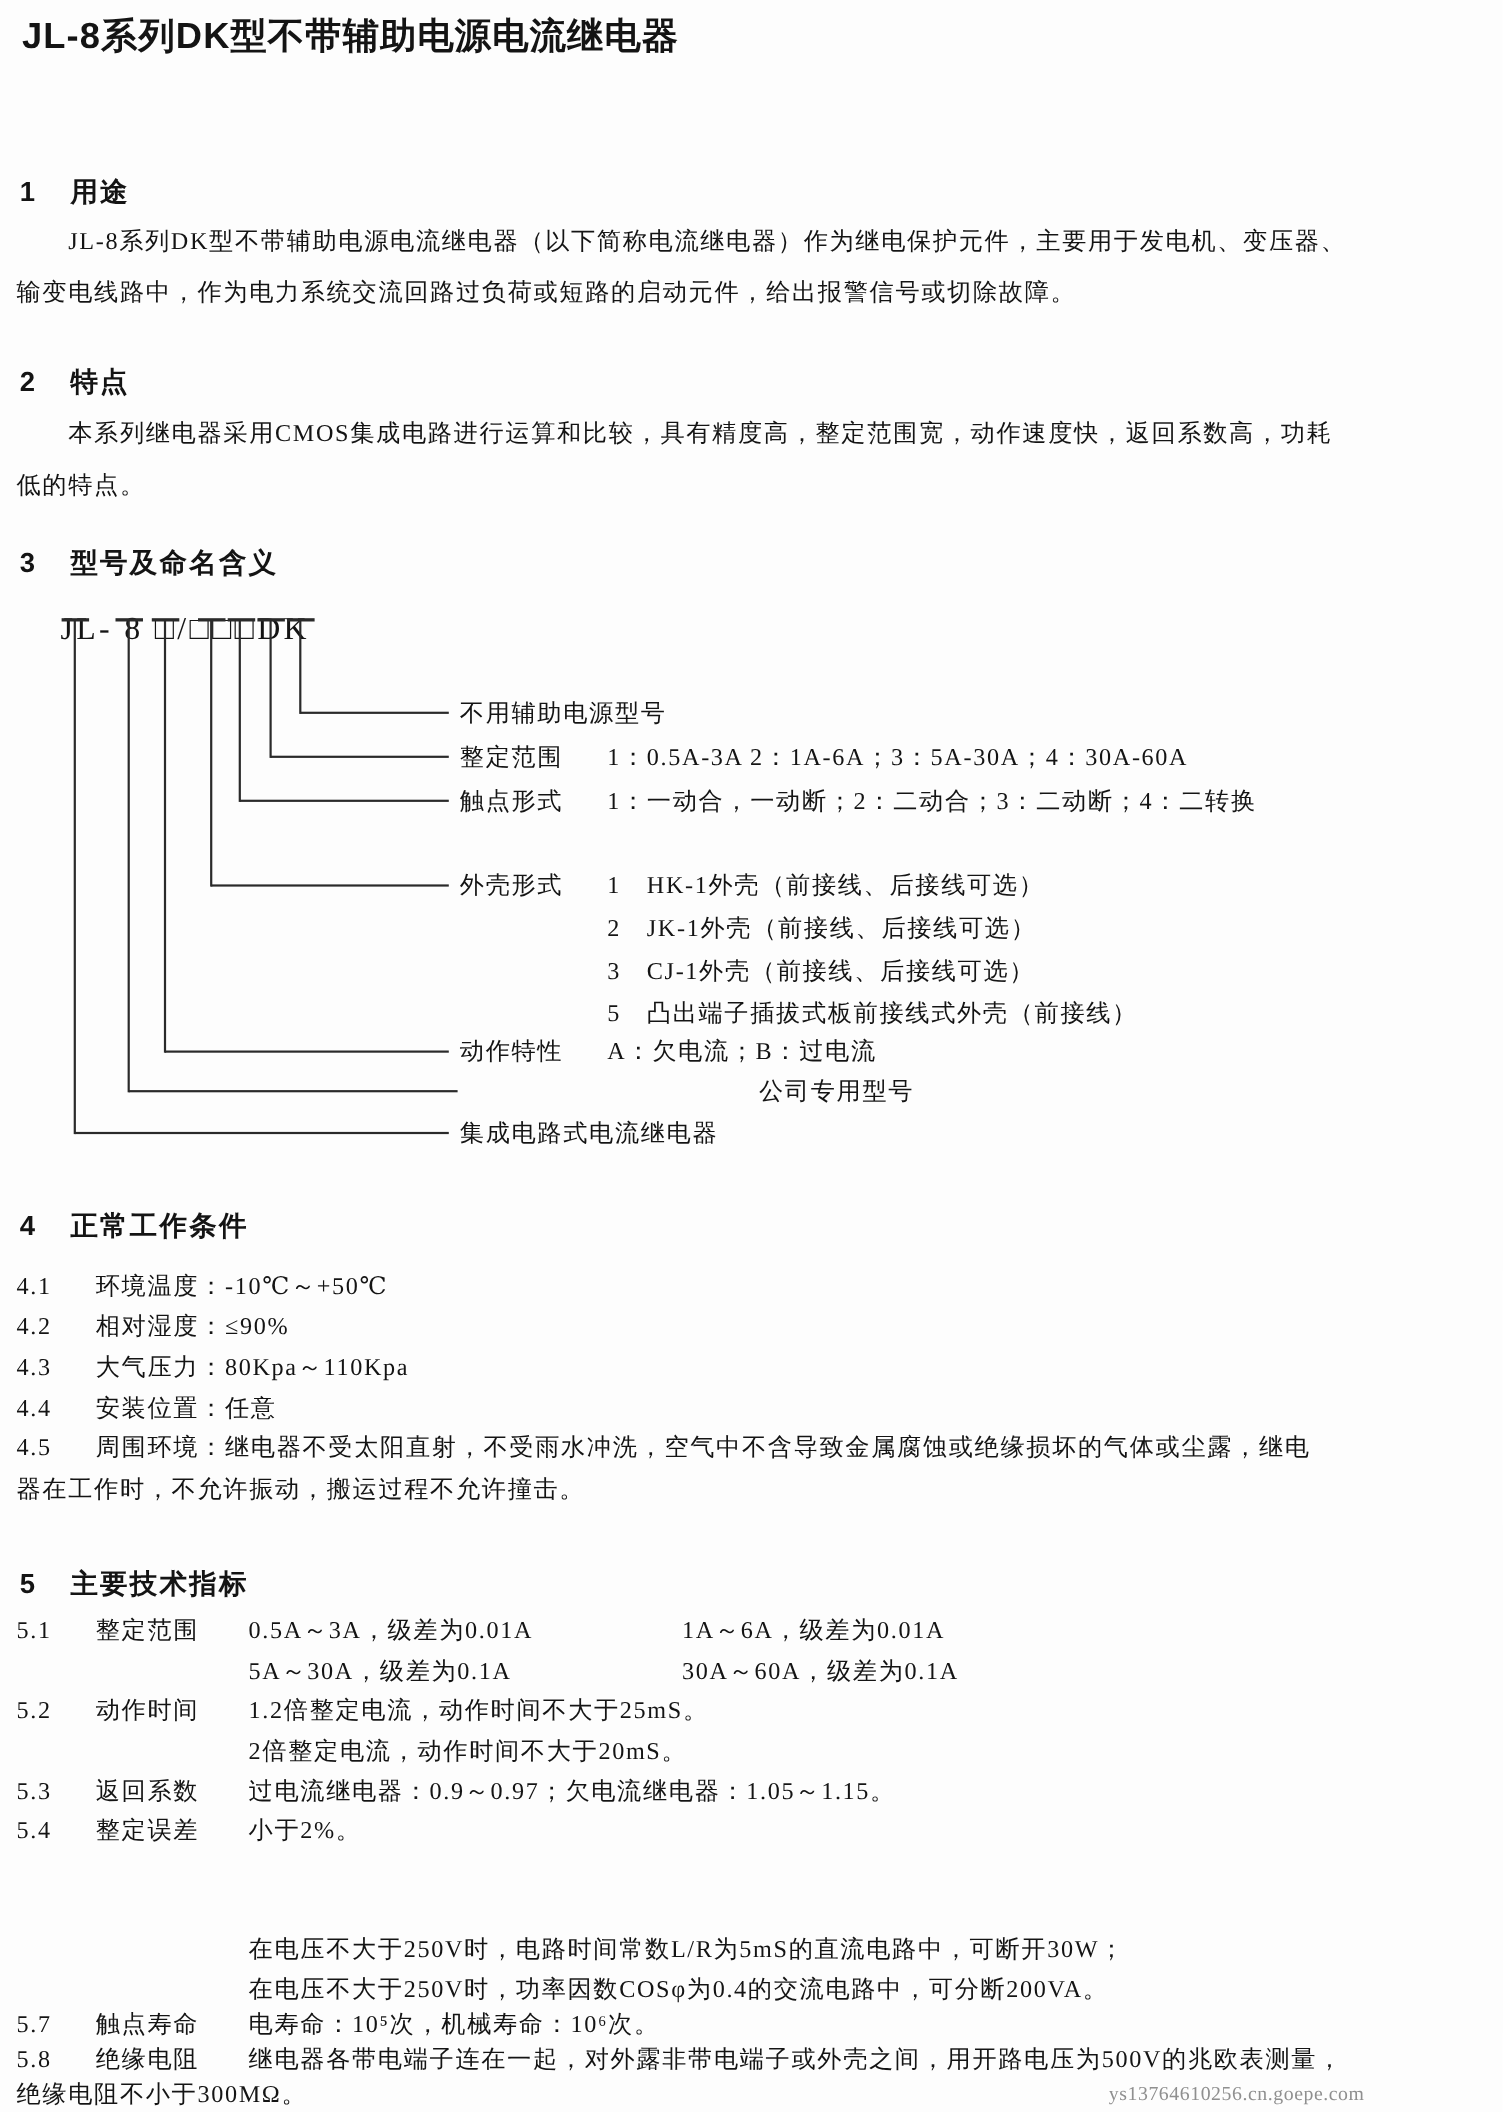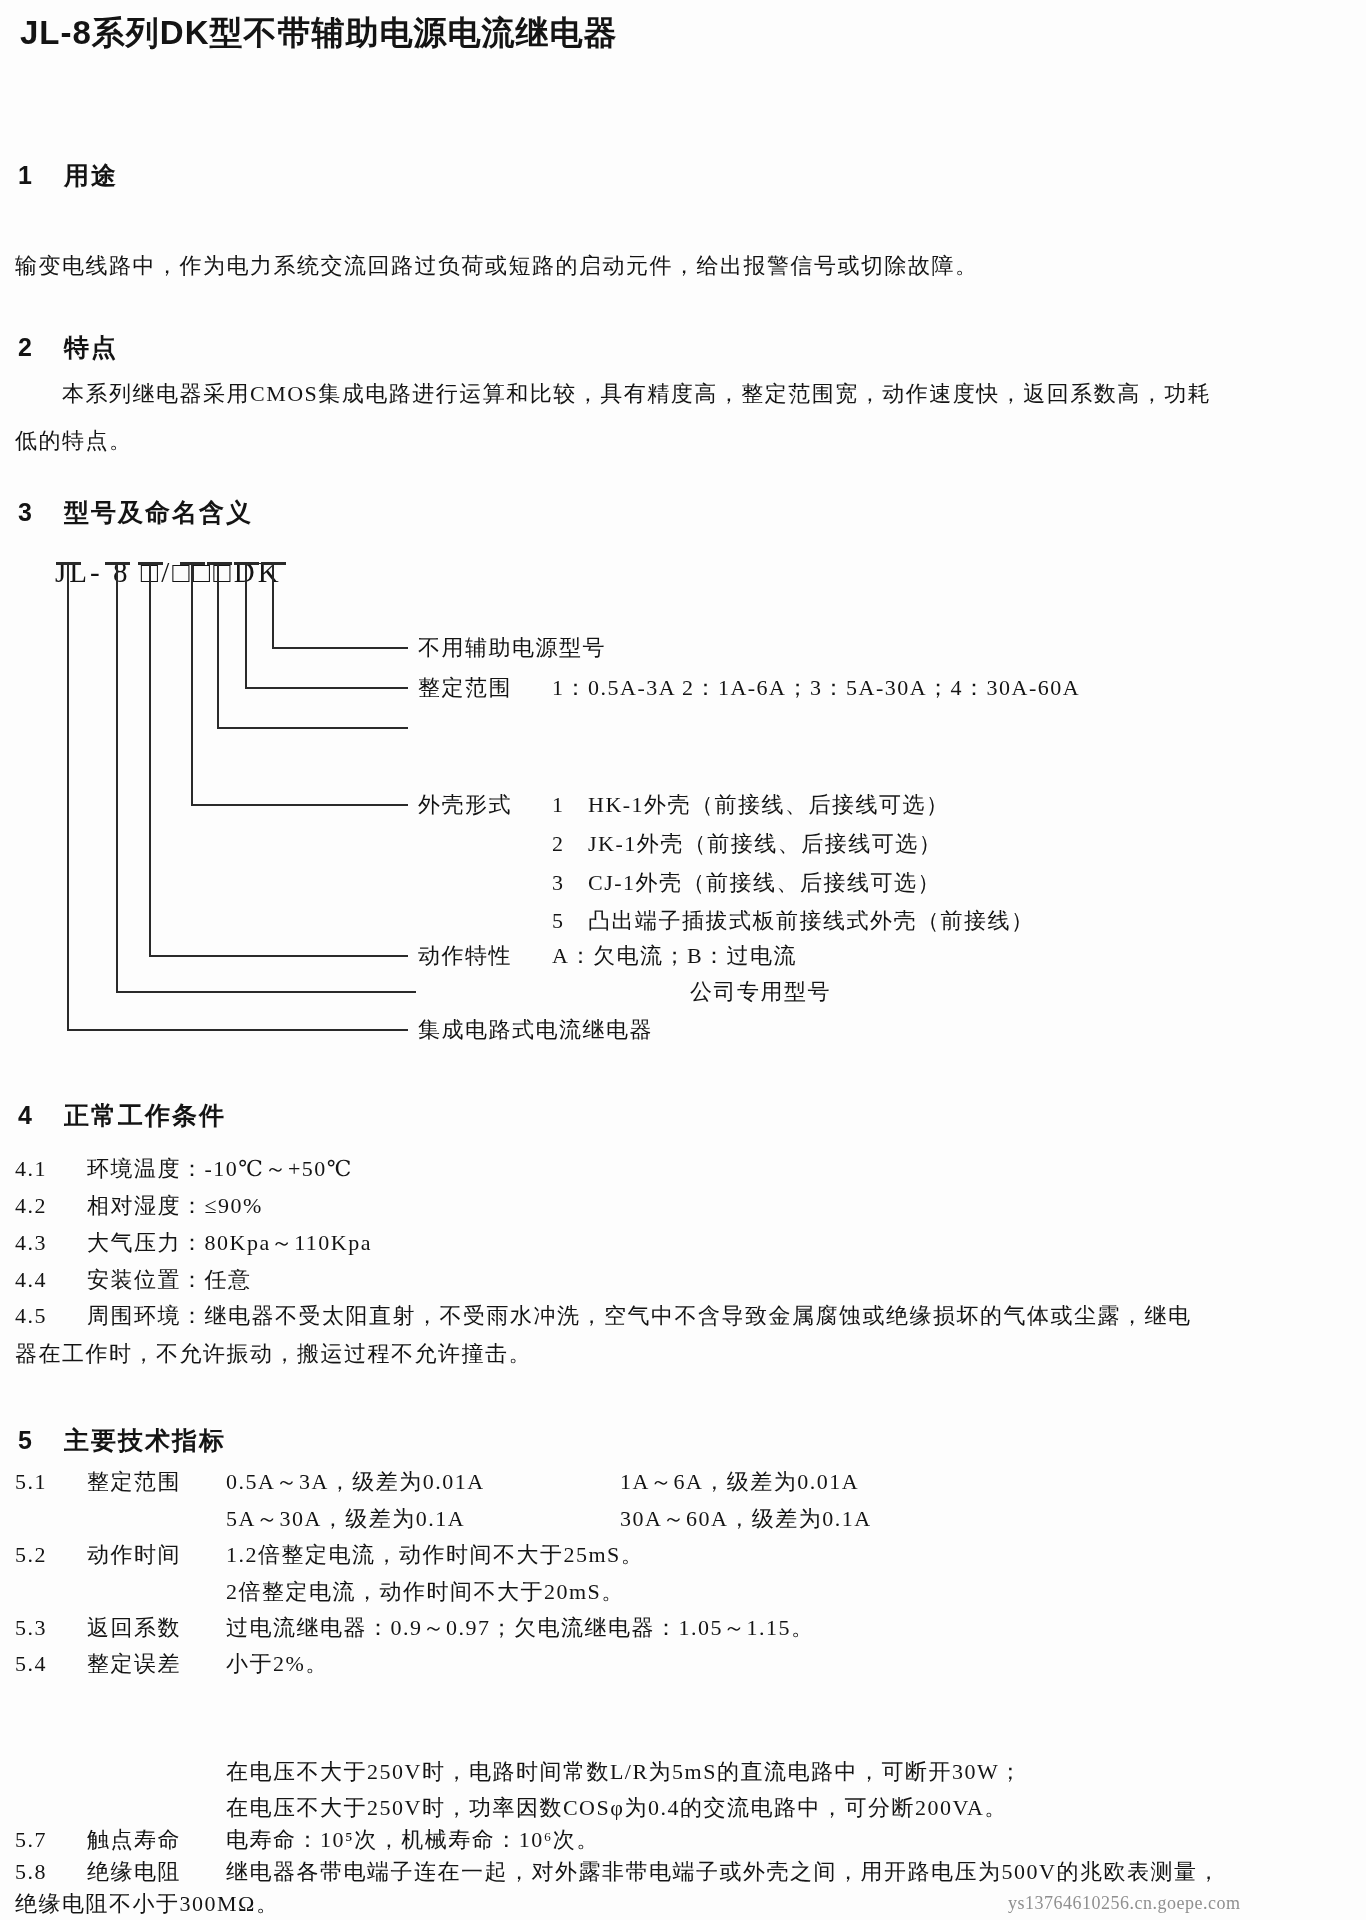--- a/index.html
+++ b/index.html
@@ -33,20 +33,21 @@
 </head>
 <body>
 
 <div class="page">
 
   <div class="t title" style="left:20px;top:12px;">JL-8系列DK型不带辅助电源电流继电器</div>
 
   <div class="t head" style="left:18px;top:160px;">
     <span class="hnum">1</span><span>用途</span>
   </div>
+  <div class="t" style="left:62px;top:205px;">JL-8系列DK型不带辅助电源电流继电器（以下简称电流继电器）作为继电保护元件，主要用于发电机、变压器、</div>
   <div class="t" style="left:15px;top:252px;">输变电线路中，作为电力系统交流回路过负荷或短路的启动元件，给出报警信号或切除故障。</div>
 
   <div class="t head" style="left:18px;top:332px;">
     <span class="hnum">2</span><span>特点</span>
   </div>
   <div class="t" style="left:62px;top:380px;">本系列继电器采用CMOS集成电路进行运算和比较，具有精度高，整定范围宽，动作速度快，返回系数高，功耗</div>
   <div class="t" style="left:15px;top:427px;">低的特点。</div>
 
   <div class="t head" style="left:18px;top:497px;">
     <span class="hnum">3</span><span>型号及命名含义</span>
@@ -76,20 +77,23 @@
   <div class="hl" style="left:150px;top:955px;width:258px;"></div>
   <div class="hl" style="left:117px;top:991px;width:299px;"></div>
   <div class="hl" style="left:68px;top:1029px;width:340px;"></div>
 
   <div class="t" style="left:418px;top:634px;">不用辅助电源型号</div>
 
   <div class="t" style="left:418px;top:674px;">
     <span class="dterm">整定范围</span><span>1：0.5A-3A 2：1A-6A；3：5A-30A；4：30A-60A</span>
   </div>
 
+  <div class="t" style="left:418px;top:714px;">
+    <span class="dterm">触点形式</span><span>1：一动合，一动断；2：二动合；3：二动断；4：二转换</span>
+  </div>
 
   <div class="t" style="left:418px;top:791px;">
     <span class="dterm">外壳形式</span><span>1　HK-1外壳（前接线、后接线可选）</span>
   </div>
   <div class="t" style="left:552px;top:830px;">2　JK-1外壳（前接线、后接线可选）</div>
   <div class="t" style="left:552px;top:869px;">3　CJ-1外壳（前接线、后接线可选）</div>
   <div class="t" style="left:552px;top:907px;">5　凸出端子插拔式板前接线式外壳（前接线）</div>
 
   <div class="t" style="left:418px;top:942px;">
     <span class="dterm">动作特性</span><span>A：欠电流；B：过电流</span>

